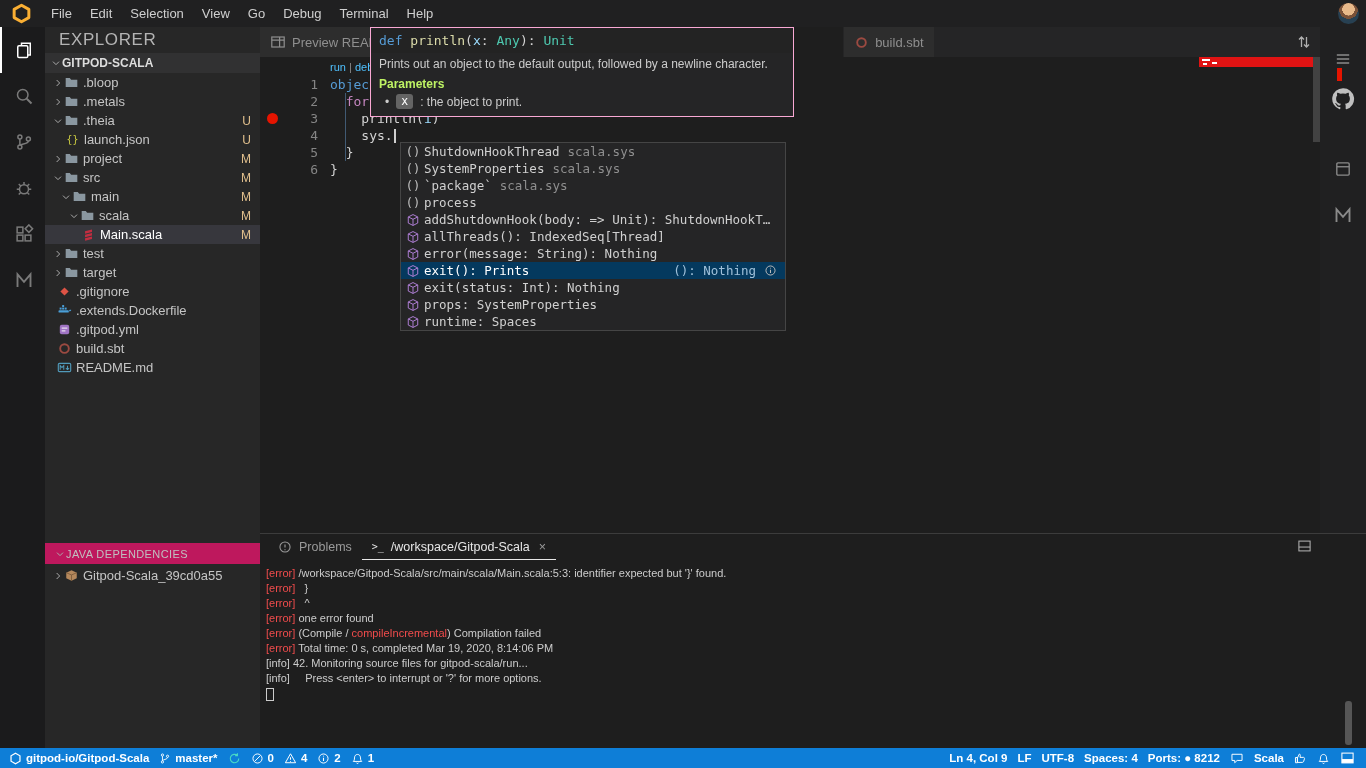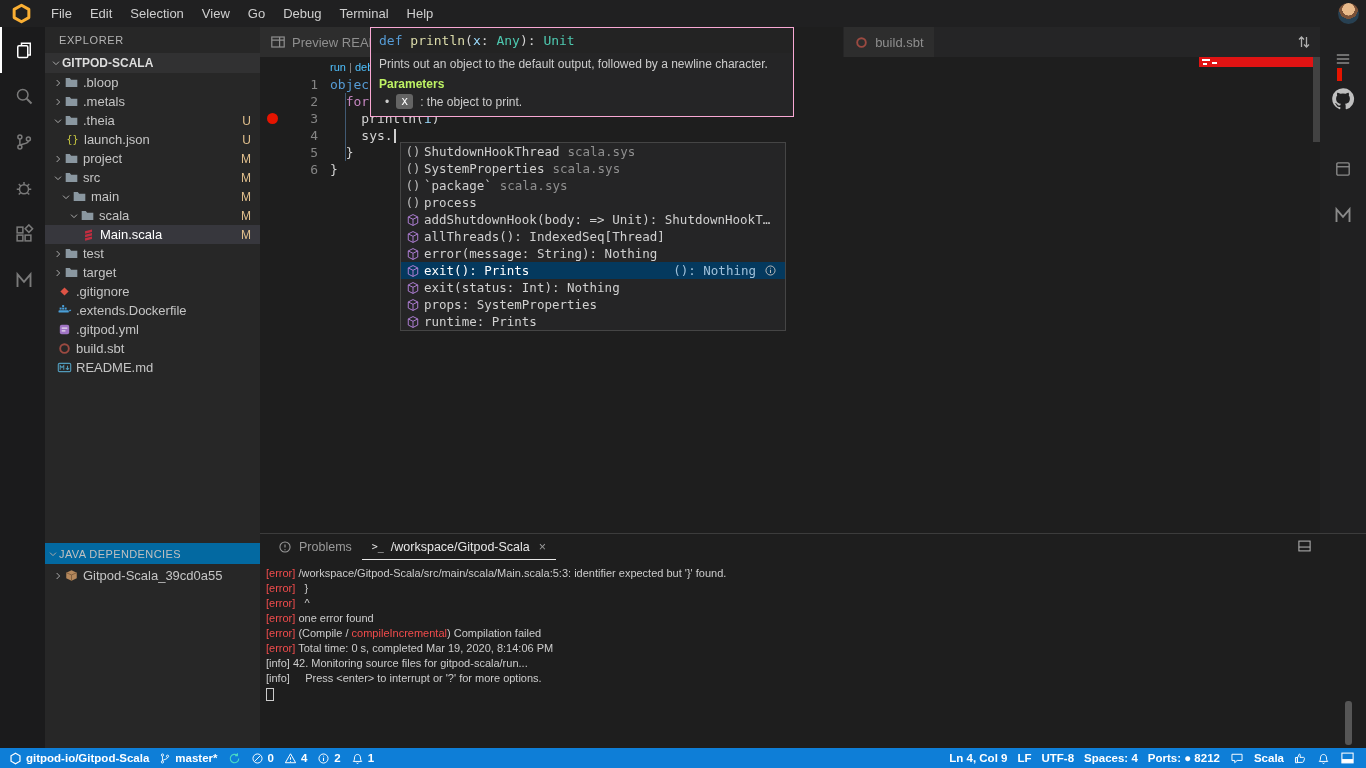--- a/index.html
+++ b/index.html
@@ -17,30 +17,30 @@
   .avatar{position:absolute;right:7px;top:3px;width:21px;height:21px;border-radius:50%;
     background:radial-gradient(circle at 50% 30%,#e8b98a 0 34%,#7a5138 35% 52%,#274052 53% 100%)}
 
   
   .activitybar{position:absolute;left:0;top:27px;width:45px;height:721px;background:#1b1b1c;z-index:6}
   .act-item{width:45px;height:46px;display:flex;align-items:center;justify-content:center;color:#7a7a7a;border-left:2px solid transparent}
   .act-item.active{color:#ffffff;border-left-color:#ffffff}
 
   
   .sidebar{position:absolute;left:45px;top:27px;width:215px;height:721px;background:#272727;z-index:5;overflow:hidden}
-  .sidebar-header{height:26px;display:flex;align-items:center;padding-left:14px;font-size:11px;letter-spacing:.6px;color:#b4b4b4}
+  .sidebar-header{height:26px;display:flex;align-items:center;padding-left:14px;font-size:17px;letter-spacing:.6px;color:#b4b4b4}
   .root-row{height:20px;display:flex;align-items:center;background:#313132;font-size:12px;font-weight:bold;color:#dddddd;padding-left:4px}
   .trow{height:19px;display:flex;align-items:center;font-size:13px;color:#c5c5c5;white-space:nowrap}
   .trow.selected{background:#37373d;color:#ffffff}
   .trow .tlabel{margin-left:4px}
   .badge{margin-left:auto;margin-right:9px;font-size:12px;color:#e2c08d}
   .chev{width:13px;height:13px;color:#aaaaaa;display:inline-flex;align-items:center;justify-content:center;flex:none}
   .chev.down svg{transform:rotate(90deg)}
   .deps{position:absolute;left:0;top:516px;width:100%}
-  .section-header{height:21px;background:#0369a1;display:flex;align-items:center;font-size:11px;color:#c0c0c0;letter-spacing:.4px;padding-left:1px;margin-bottom:2px}
+  .section-header{height:21px;background:#be185d;display:flex;align-items:center;font-size:11px;color:#c0c0c0;letter-spacing:.4px;padding-left:8px;margin-bottom:2px}
 
   
   .main{position:absolute;left:260px;top:27px;width:1060px;height:506px}
   .tabbar{position:absolute;left:0;top:0;width:100%;height:30px;background:#252526;display:flex}
   .tab{height:30px;display:flex;align-items:center;padding:0 10px;gap:6px;font-size:13px;color:#8f8f8f;background:#2d2d2d;border-right:1px solid #252526}
   .tab.active{background:#1e1e1e;color:#e8e8e8}
   .tab:nth-child(2){width:414px}
   .tab-close{margin-left:4px;color:#8f8f8f;font-size:13px}
   .tab-actions{position:absolute;right:8px;top:7px;color:#b0b0b0;z-index:2}
   .editor{position:absolute;left:0;top:30px;width:100%;height:476px;background:#1e1e1e;overflow:hidden}
@@ -617,21 +617,21 @@
         </span>
         <span>props: SystemProperties</span>
       </div>
       <div class="srow">
         <span class="icon ">
           <svg width="14" height="14" viewBox="0 0 16 16" fill="none" stroke="#b180d7" stroke-width="1.1">
             <path d="M8 1.8l5.4 2.7v7L8 14.2l-5.4-2.7v-7z"></path>
             <path d="M2.6 4.5L8 7.2l5.4-2.7M8 7.2v7"></path>
           </svg>
         </span>
-        <span>runtime: Prints</span>
+        <span>runtime: Spaces</span>
       </div>
     </div>
 
   <div class="statusbar" style="background: rgb(14, 126, 215); font-weight: bold;">
     <div class="sb-group left" id="sb-left">
         <div class="sb-item">
           <span class="icon ">
             <svg width="13" height="13" viewBox="0 0 16 16" fill="none" stroke="currentColor" stroke-width="1.2">
               <path d="M8 1.6l5.5 3.1v6.6L8 14.4l-5.5-3.1V4.7z" stroke-width="1.5"></path>
             </svg>

